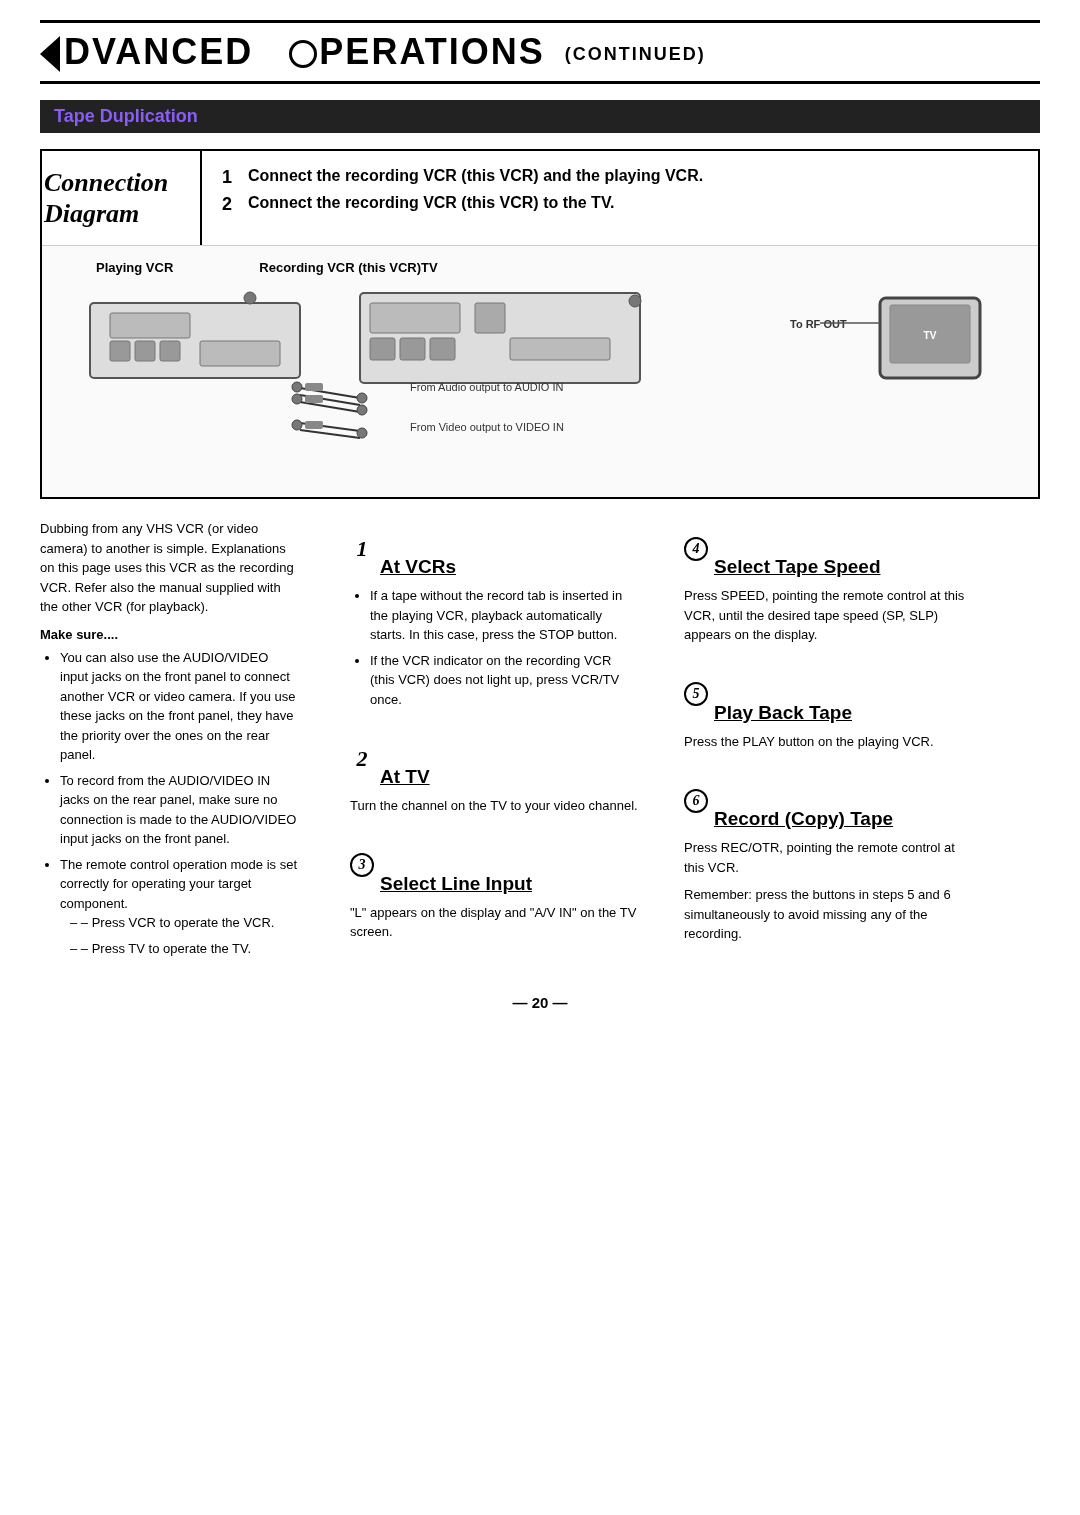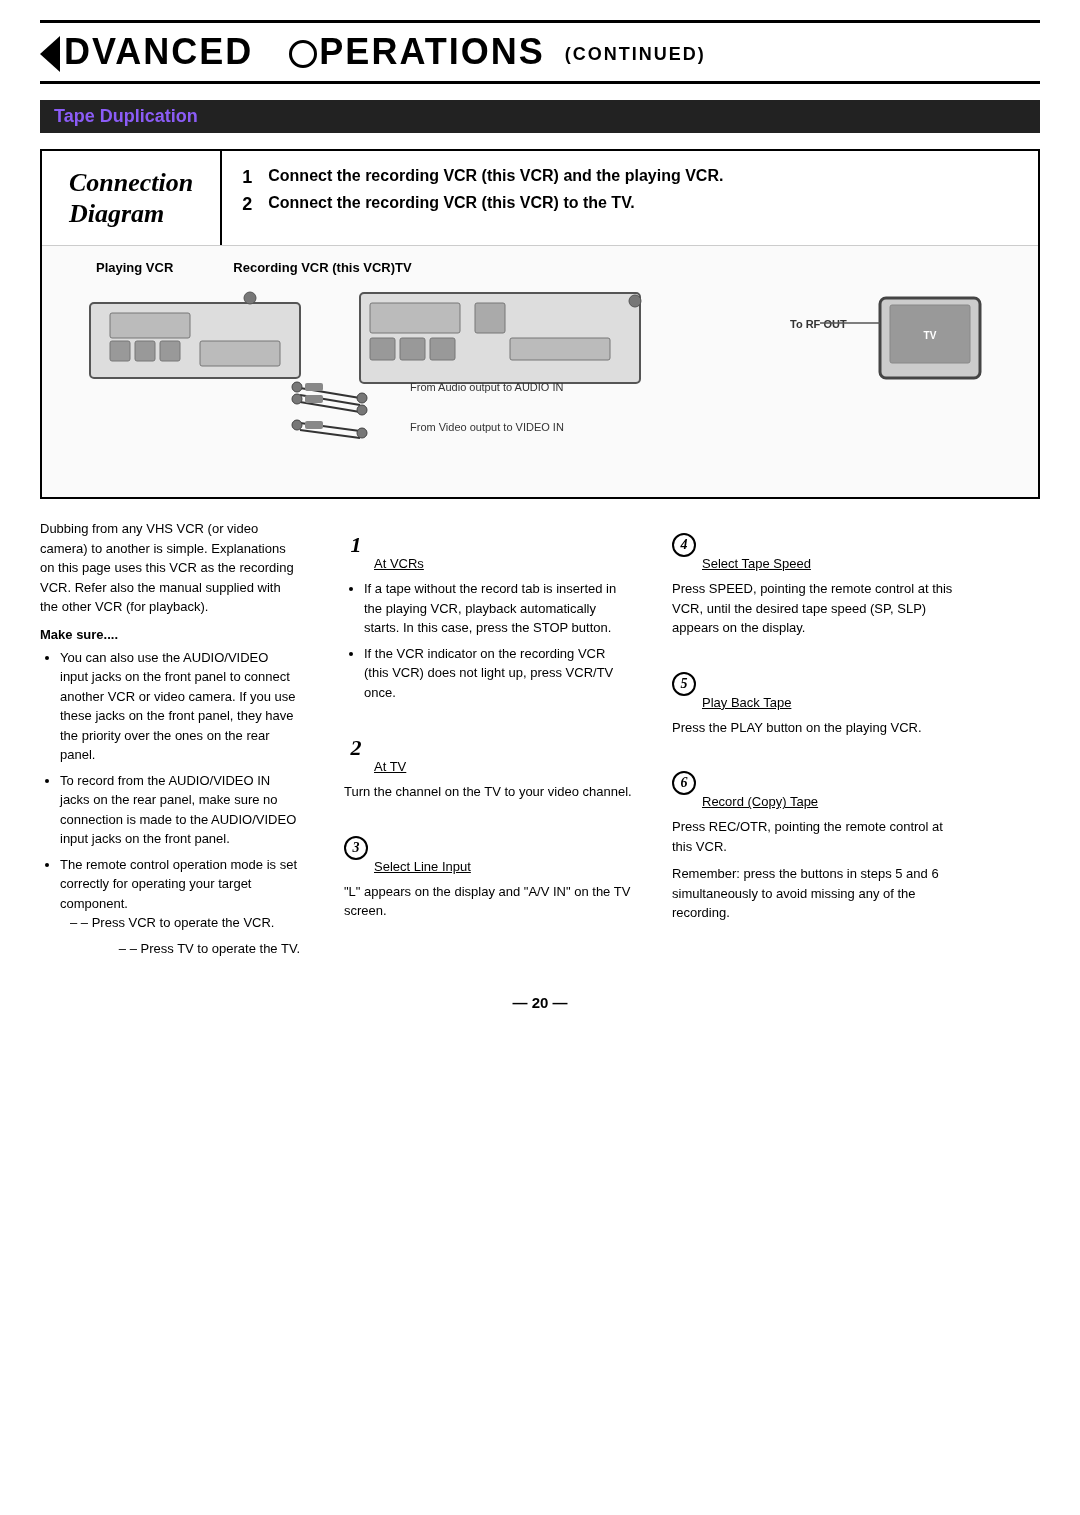--- a/index.html
+++ b/index.html
@@ -46,21 +46,21 @@
     
     .connection-box {
       border: 2px solid #000;
       margin-bottom: 20px;
     }
     .connection-inner {
       display: flex;
     }
     .connection-label {
       background: #fff;
-      padding: 16px 27px;
+      padding: 16px 2px;
       min-width: 160px;
       border-right: 2px solid #000;
       display: flex;
       flex-direction: column;
       justify-content: flex-start;
     }
     .connection-label-title {
       font-family: Georgia, serif;
       font-style: italic;
       font-size: 26px;
@@ -100,21 +100,21 @@
       display: flex;
       justify-content: flex-start;
       font-size: 13px;
       font-weight: bold;
       margin-bottom: 8px;
     }
 
     
     .content-area {
       display: flex;
-      gap: 8px;
+      gap: 14px;
     }
     .col-left {
       width: 280px;
       padding-right: 20px;
     }
     .col-middle {
       width: 320px;
       padding: 0 16px;
       border-left: 0;
     }
@@ -169,22 +169,22 @@
       font-style: italic;
       font-size: 20px;
       font-weight: bold;
       width: 24px;
       text-align: center;
     }
 
     
     .underline-title {
       text-decoration: underline;
-      font-weight: normal;
-      font-size: 13px;
+      font-weight: bold;
+      font-size: 19px;
       margin-top: 37px;
     }
 
     .page-num {
       text-align: center;
       font-size: 15px;
       margin-top: 30px;
       font-weight: bold;
     }
 
@@ -227,21 +227,21 @@
           <span class="step-num">2</span>
           <span>Connect the recording VCR (this VCR) to the TV.</span>
         </li>
       </ol>
     </div>
   </div>
 
   <div class="diagram-area">
     <div class="diagram-labels">
       <span style="margin-left:40px;">Playing VCR</span>
-      <span style="margin-left:60px;">Recording VCR (this VCR)</span>
+      <span style="margin-left:86px;">Recording VCR (this VCR)</span>
       <span style="margin-right:10px;">TV</span>
     </div>
     <div class="diagram-svg-area">
       <svg width="960" height="200" viewBox="0 0 960 200" xmlns="http://www.w3.org/2000/svg">
 
         <rect x="30" y="20" width="210" height="75" rx="4" fill="#ddd" stroke="#555" stroke-width="2"></rect>
         <rect x="50" y="30" width="80" height="25" rx="2" fill="#bbb" stroke="#777" stroke-width="1"></rect>
         <rect x="50" y="58" width="20" height="20" rx="2" fill="#999" stroke="#777" stroke-width="1"></rect>
         <rect x="75" y="58" width="20" height="20" rx="2" fill="#999" stroke="#777" stroke-width="1"></rect>
         <rect x="100" y="58" width="20" height="20" rx="2" fill="#999" stroke="#777" stroke-width="1"></rect>
@@ -295,21 +295,21 @@
 
   <div class="col-left">
     <div class="step-body" style="white-space: pre-line;">Dubbing from any VHS VCR (or video camera) to another is simple. Explanations on this page uses this VCR as the recording VCR. Refer also the manual supplied with the other VCR (for playback).</div>
     <div class="make-sure-title">Make sure....</div>
     <ul class="bullet-list">
       <li>You can also use the AUDIO/VIDEO input jacks on the front panel to connect another VCR or video camera. If you use these jacks on the front panel, they have the priority over the ones on the rear panel.</li>
       <li>To record from the AUDIO/VIDEO IN jacks on the rear panel, make sure no connection is made to the AUDIO/VIDEO input jacks on the front panel.</li>
       <li>The remote control operation mode is set correctly for operating your target component.
         <ul class="indent-list" style="list-style:none; padding-left:10px;">
           <li style="list-style:none;">– Press VCR to operate the VCR.</li>
-          <li style="list-style:none;text-align:right;">– Press TV to operate the TV.</li>
+          <li style="list-style:none;">– Press TV to operate the TV.</li>
         </ul>
       </li>
     </ul>
   </div>
 
   <div class="col-middle">
 
     <div class="step-section">
       <div class="step-title">
         <span class="step-icon-num" style="font-family:Georgia,serif; font-style:italic; font-size:22px; font-weight:bold;">1</span>

